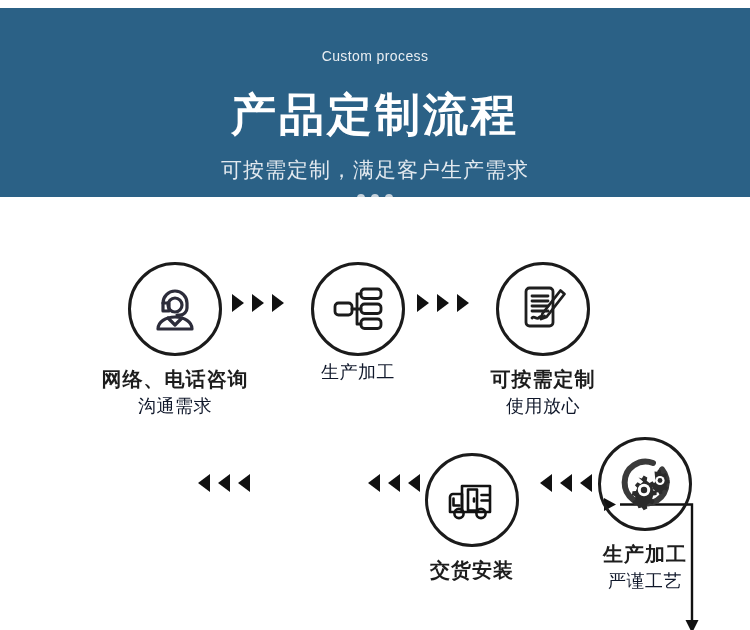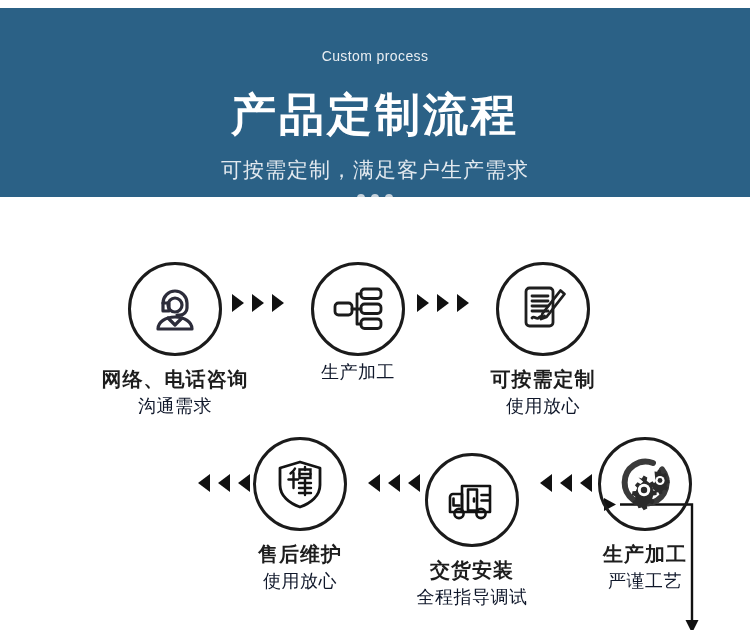--- a/index.html
+++ b/index.html
@@ -222,41 +222,20 @@
       <path d="M81.5 128 L88 141 L94.5 128 Z" fill="#111111"></path>
     </svg>
   </div>
 
   <div class="arrow-group" style="left:198px; top:277px;">
     <span class="tri-left"></span>
     <span class="tri-left"></span>
     <span class="tri-left"></span>
   </div>
 
-  <div class="step" style="left:220px; top:240px;">
-    <div class="circle">
-      <svg width="54" height="54" viewBox="0 0 54 54">
-        <path d="M27 5 L47 11 v17c0 11-9.5 18.5-20 22C16.5 46.5 7 39 7 28V11z" fill="none" stroke="#141414" stroke-width="2.8" stroke-linejoin="round"></path>
-        <g fill="none" stroke="#141414" stroke-width="2.4" stroke-linecap="round">
-          <path d="M17.5 16.5c2-1.5 3.5-3 4.5-5"></path>
-          <path d="M15.5 22.5h9.5"></path>
-          <path d="M20.5 16v15"></path>
-          <path d="M26.5 12.5v8.5h11V12.5z"></path>
-          <path d="M26.5 17h11"></path>
-          <path d="M32 10v3"></path>
-          <path d="M26 26h12"></path>
-          <path d="M26 31h12"></path>
-          <path d="M26 36h12"></path>
-          <path d="M32 22v16"></path>
-        </g>
-      </svg>
-    </div>
-    <p class="step-title">售后维护</p>
-    <p class="step-sub">使用放心</p>
-  </div>
 
   <div class="arrow-group" style="left:368px; top:277px;">
     <span class="tri-left"></span>
     <span class="tri-left"></span>
     <span class="tri-left"></span>
   </div>
 
   <div class="step" style="left:392px; top:256px;">
     <div class="circle">
       <svg width="56" height="56" viewBox="0 0 56 56">
@@ -266,21 +245,20 @@
           <path d="M24 17.5h9v21h-9z"></path>
           <path d="M30 26.5v3"></path>
           <path d="M9.5 26.5v7h6"></path>
           <path d="M37.5 23h7M37.5 28.5h7"></path>
           <circle cx="15" cy="41.5" r="4.6"></circle>
           <circle cx="37" cy="41.5" r="4.6"></circle>
         </g>
       </svg>
     </div>
     <p class="step-title">交货安装</p>
-    <p class="step-sub">全程指导调试</p>
   </div>
 
   <div class="arrow-group" style="left:540px; top:277px;">
     <span class="tri-left"></span>
     <span class="tri-left"></span>
     <span class="tri-left"></span>
   </div>
 
   <div class="step" style="left:565px; top:240px;text-align:center;">
     <div class="circle">

